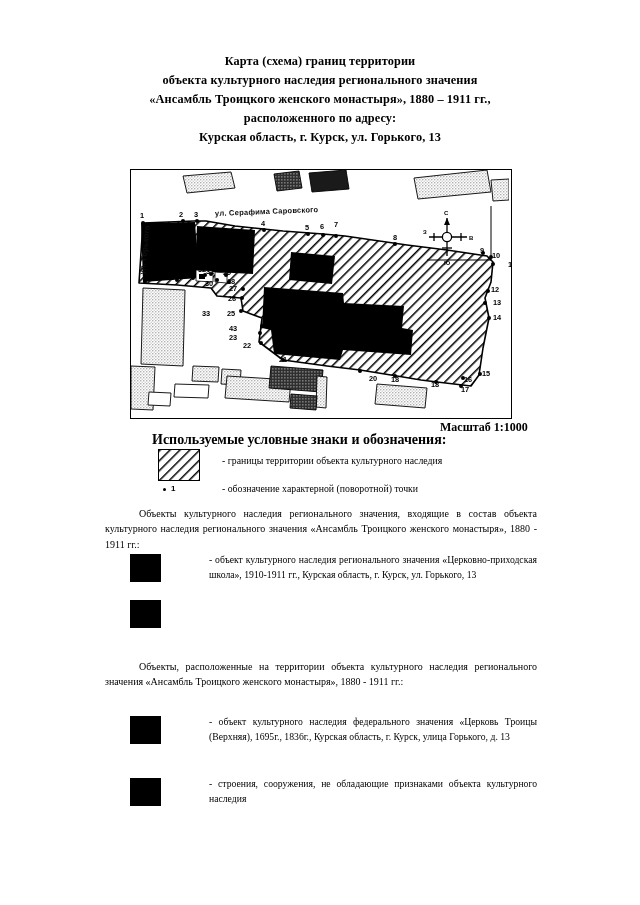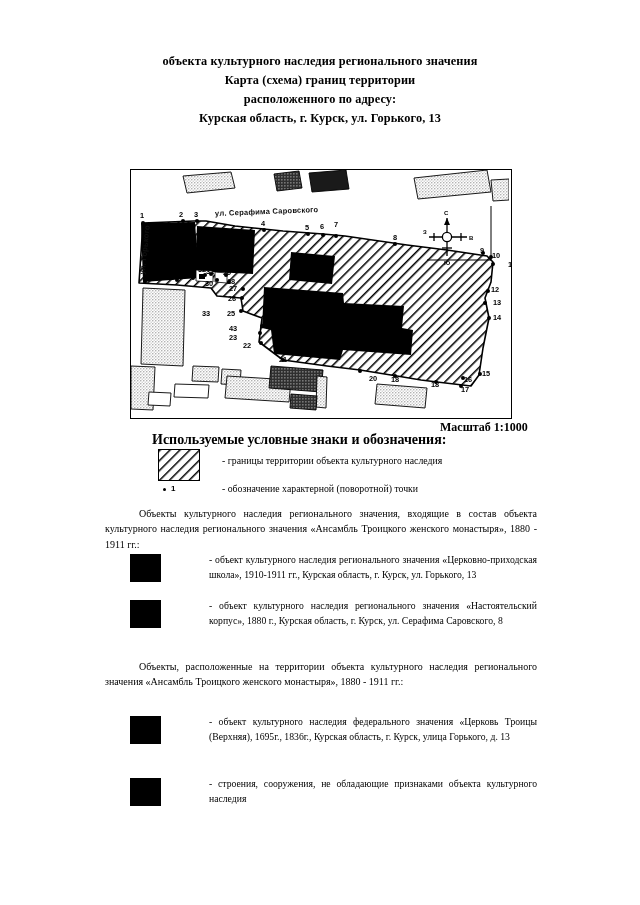--- a/index.html
+++ b/index.html
@@ -185,22 +185,23 @@
   }
   .item-1 { top: 552px; height: 48px; }
   .item-2 { top: 598px; height: 48px; }
   .item-3 { top: 714px; height: 48px; }
   .item-4 { top: 776px; height: 34px; }
 </style>
 </head>
 <body>
 
 <div class="title-block">
+  <div class="title-line">Карта (схема) границ территории</div>
   <div class="title-line">объекта культурного наследия регионального значения</div>
-  <div class="title-line">Карта (схема) границ территории</div>
+  <div class="title-line">«Ансамбль Троицкого женского монастыря», 1880 – 1911 гг.,</div>
   <div class="title-line">расположенного по адресу:</div>
   <div class="title-line">Курская область, г. Курск, ул. Горького, 13</div>
 </div>
 
 <div class="map-frame">
   <div class="map-inner">
     <svg class="map-svg" width="378" height="246" viewBox="0 0 378 246">
       <defs>
         <pattern id="hatch" width="7" height="7" patternUnits="userSpaceOnUse" patternTransform="rotate(45)">
           <rect width="7" height="7" fill="#ffffff"></rect>
@@ -379,21 +380,20 @@
 
 <div class="para para-a">Объекты культурного наследия регионального значения, входящие в состав объекта культурного наследия регионального значения «Ансамбль Троицкого женского монастыря», 1880 - 1911 гг.:</div>
 
 <div class="item item-1">
   <span class="item-sw"></span>
   <span class="item-txt">- объект культурного наследия регионального значения «Церковно-приходская школа», 1910-1911 гг., Курская область, г. Курск, ул. Горького, 13</span>
 </div>
 
 <div class="item item-2">
   <span class="item-sw"></span>
-  <span class="item-txt">- объект культурного наследия регионального значения «Настоятельский корпус», 1880 г., Курская область, г. Курск, ул. Серафима Саровского, 8</span>
 </div>
 
 <div class="para para-b">Объекты, расположенные на территории объекта культурного наследия регионального значения «Ансамбль Троицкого женского монастыря», 1880 - 1911 гг.:</div>
 
 <div class="item item-3">
   <span class="item-sw"></span>
   <span class="item-txt">- объект культурного наследия федерального значения «Церковь Троицы (Верхняя), 1695г., 1836г., Курская область, г. Курск, улица Горького, д. 13</span>
 </div>
 
 <div class="item item-4">

